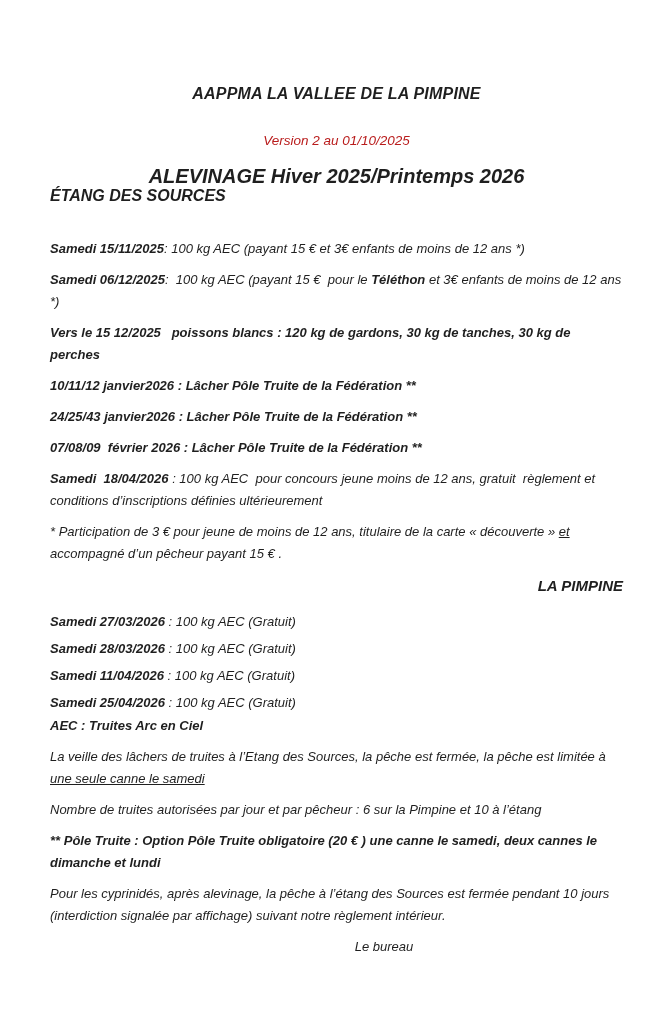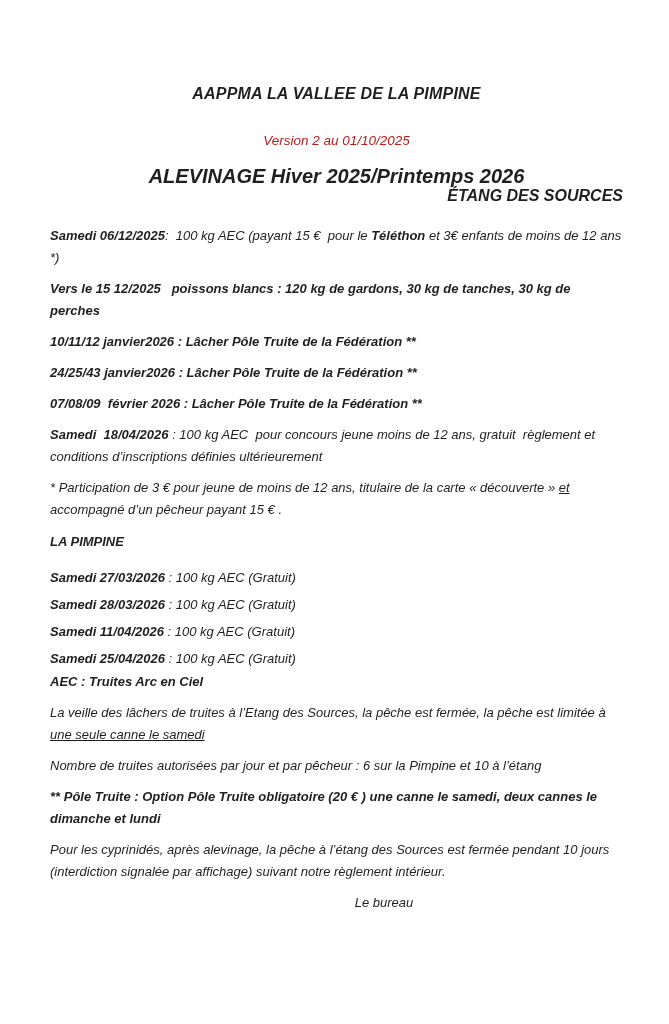--- a/index.html
+++ b/index.html
@@ -33,35 +33,35 @@
     line-height: 18px;
     margin-bottom: 16px;
   }
   .subtitle {
     text-align: center;
     font-weight: 700;
     font-size: 20px;
     line-height: 20px;
   }
   .section-h {
-    text-align: right;
+    text-align: left;
     font-weight: 700;
     font-size: 16px;
     line-height: 20px;
-    margin-bottom: 19px;
+    margin-bottom: 32px;
   }
   .para {
     font-size: 13px;
     line-height: 22px;
     margin-bottom: 9px;
     white-space: pre-wrap;
   }
   .type-heading {
-    text-align: left;
-    font-size: 13px;
+    text-align: right;
+    font-size: 15px;
     line-height: 23px;
     margin-top: 2px;
     margin-bottom: 14px;
     white-space: normal;
   }
   .type-entry-tight { margin-bottom: 5px; }
   .type-note {
     font-size: 13px;
     line-height: 14px;
     margin-top: 3px;
@@ -78,20 +78,21 @@
 </head>
 <body>
 
 <div class="page" style="color: rgb(31, 31, 31);">
   <div class="content">
     <p class="doc-title">AAPPMA LA VALLEE DE LA PIMPINE</p>
     <p class="version" style="color: #b91c1c;">Version 2 au 01/10/2025</p>
     <p class="subtitle">ALEVINAGE Hiver 2025/Printemps 2026</p>
     <p class="section-h">ÉTANG DES SOURCES</p>
     <div id="paragraphs">
+        <p class="para type-entry"><span class="b">Samedi 15/11/2025</span><span>: 100 kg AEC (payant 15 € et 3€ enfants de moins de 12 ans *)</span></p>
         <p class="para type-entry"><span class="b">Samedi 06/12/2025</span><span>:  100 kg AEC (payant 15 €  pour le </span><span class="b">Téléthon</span><span> et 3€ enfants de moins de 12 ans *)</span></p>
         <p class="para type-entry"><span class="b">Vers le 15 12/2025   poissons blancs : 120 kg de gardons, 30 kg de tanches, 30 kg de perches</span></p>
         <p class="para type-entry"><span class="b">10/11/12 janvier2026 : Lâcher Pôle Truite de la Fédération **</span></p>
         <p class="para type-entry"><span class="b">24/25/43 janvier2026 : Lâcher Pôle Truite de la Fédération **</span></p>
         <p class="para type-entry"><span class="b">07/08/09  février 2026 : Lâcher Pôle Truite de la Fédération **</span></p>
         <p class="para type-entry"><span class="b">Samedi  18/04/2026</span><span> : 100 kg AEC  pour concours jeune moins de 12 ans, gratuit  règlement et conditions d’inscriptions définies ultérieurement</span></p>
         <p class="para type-entry"><span>* Participation de 3 € pour jeune de moins de 12 ans, titulaire de la carte « découverte » </span><span class="u">et</span><span> accompagné d’un pêcheur payant 15 € .</span></p>
         <p class="para type-heading"><span class="b">LA PIMPINE</span></p>
         <p class="para type-entry-tight"><span class="b">Samedi 27/03/2026</span><span> : 100 kg AEC (Gratuit)</span></p>
         <p class="para type-entry-tight"><span class="b">Samedi 28/03/2026</span><span> : 100 kg AEC (Gratuit)</span></p>

